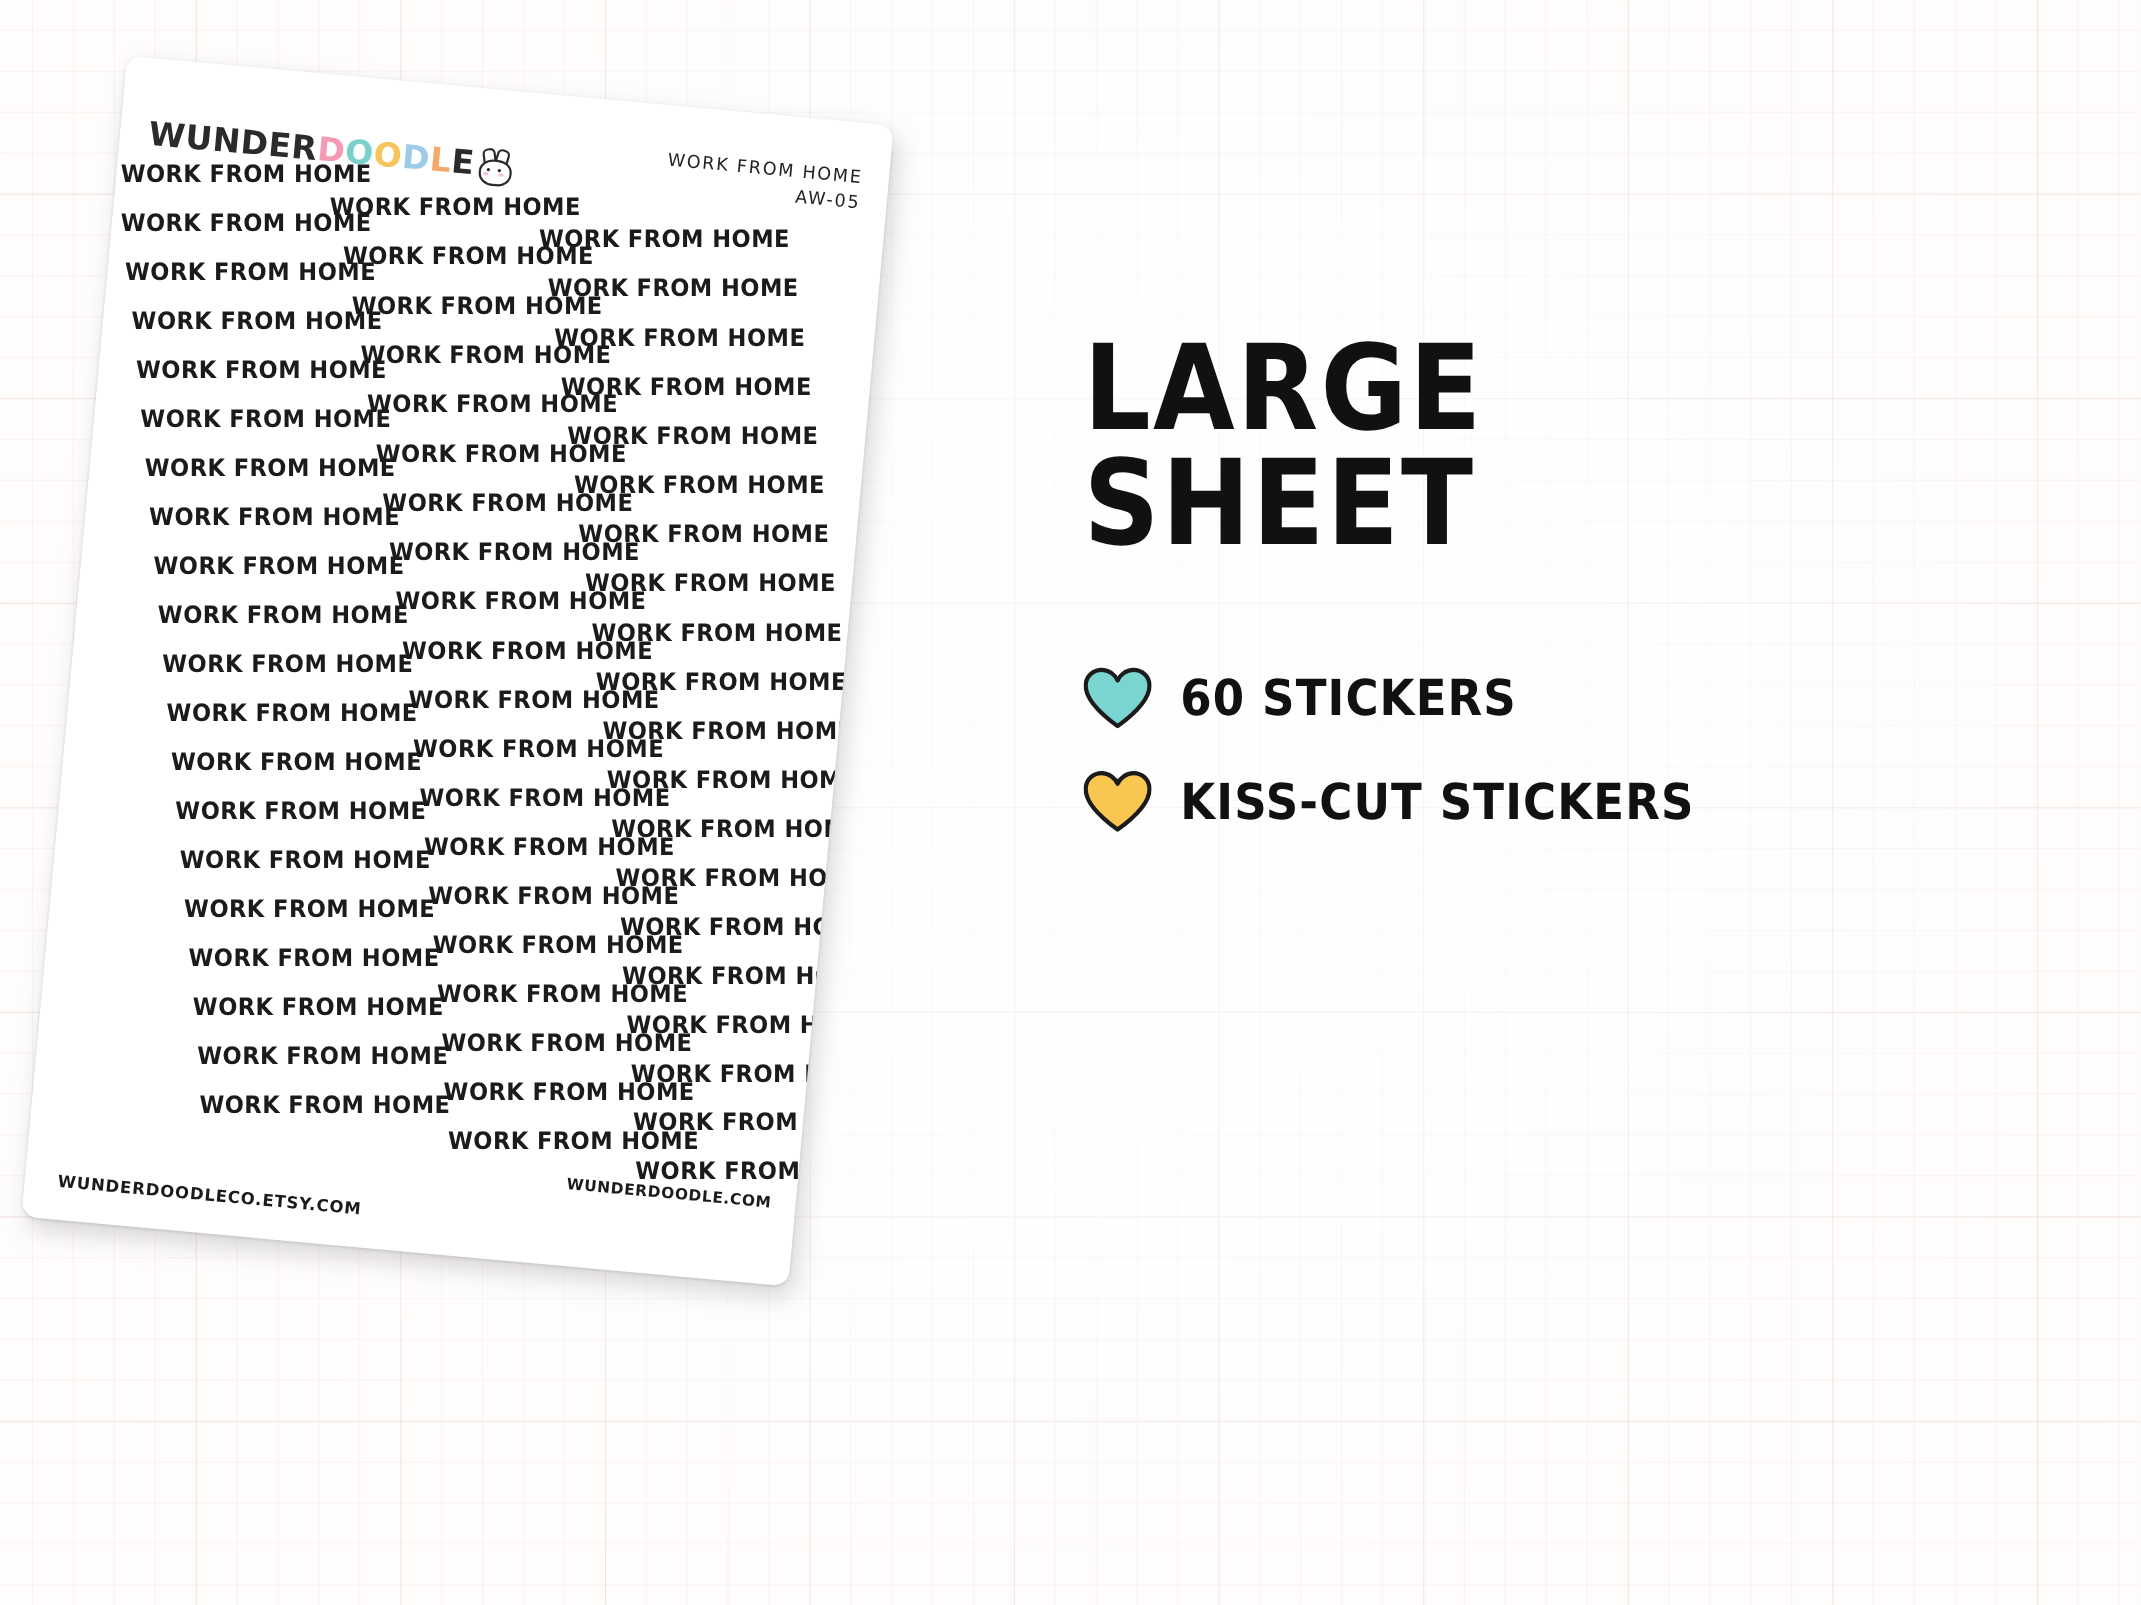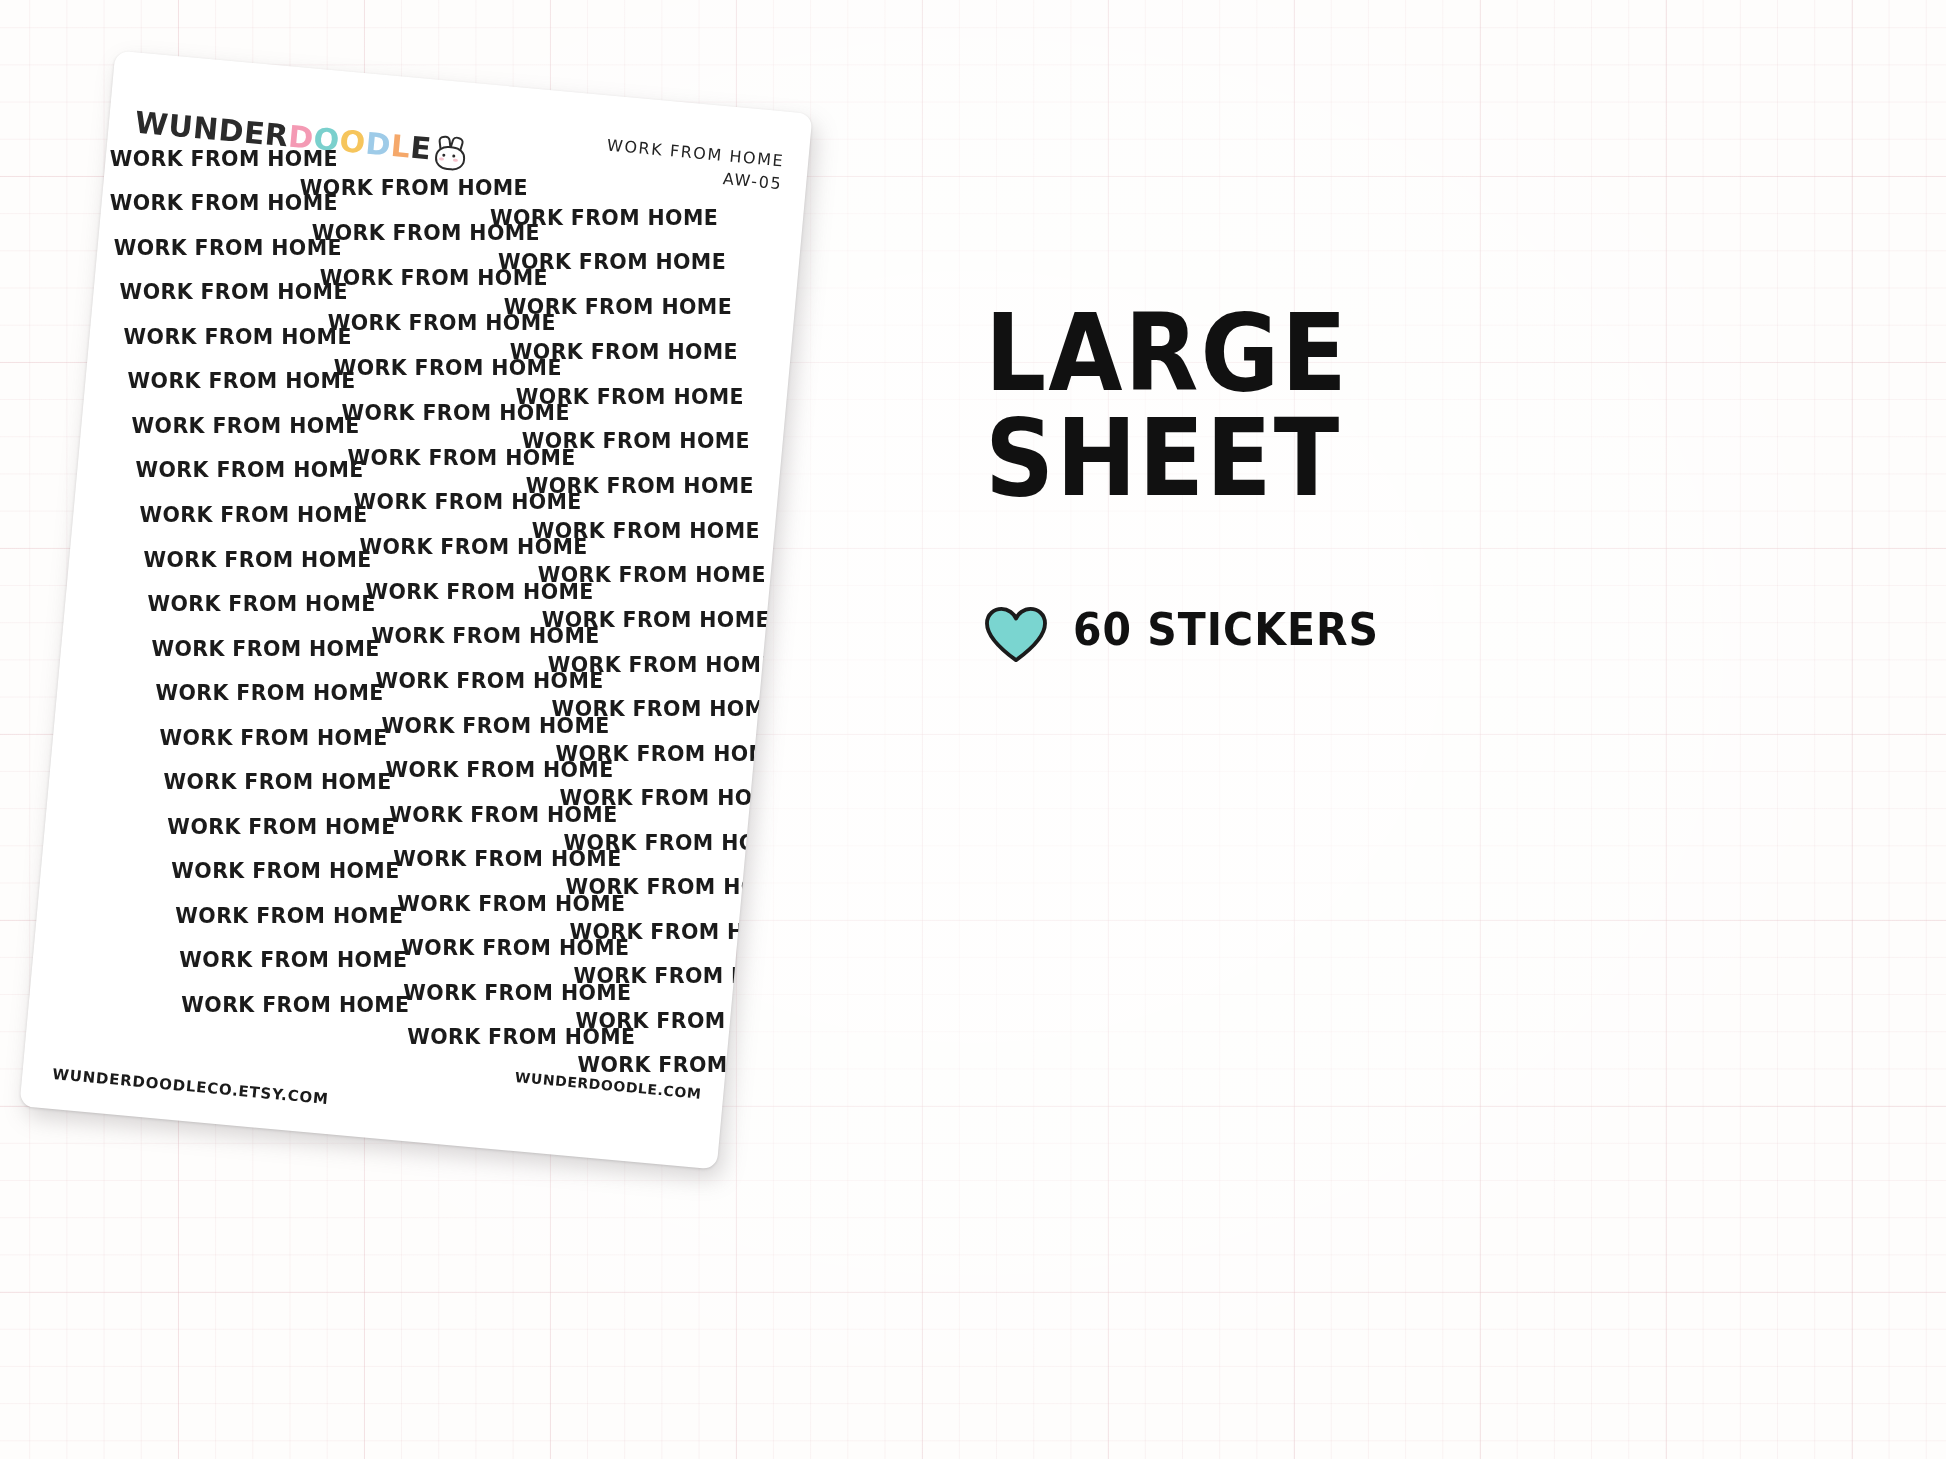--- a/index.html
+++ b/index.html
@@ -195,20 +195,21 @@
     transform: scaleY(1.12);
     transform-origin: left top;
   }
   .headline .l2 { display: block; }
 
   #features {
     margin-top: 118px;
   }
   .feature {
     display: flex;
+    align-items: center;
     margin-bottom: 36px;
   }
   .heart {
     width: 62px;
     height: 58px;
     flex: 0 0 62px;
     margin-right: 26px;
     position: relative;
   }
   .feature-label {
@@ -360,14 +361,20 @@
     <span class="l1">LARGE</span>
     <span class="l2">SHEET</span>
   </div>
   <div id="features">
       <div class="feature">
         <span class="heart"><svg viewBox="0 0 64 60" width="62" height="58">
             <path d="M32 56 C 10 40, 2 28, 2 18 C 2 8, 10 3, 17 3 C 24 3, 30 8, 32 13 C 34 8, 40 3, 47 3 C 54 3, 62 8, 62 18 C 62 28, 54 40, 32 56 Z" fill="#7ad5d0" stroke="#1b1b1b" stroke-width="4" stroke-linejoin="round"></path>
           </svg></span>
         <span class="feature-label">60 STICKERS</span>
       </div>
+      <div class="feature">
+        <span class="heart"><svg viewBox="0 0 64 60" width="62" height="58">
+            <path d="M32 56 C 10 40, 2 28, 2 18 C 2 8, 10 3, 17 3 C 24 3, 30 8, 32 13 C 34 8, 40 3, 47 3 C 54 3, 62 8, 62 18 C 62 28, 54 40, 32 56 Z" fill="#f9c64f" stroke="#1b1b1b" stroke-width="4" stroke-linejoin="round"></path>
+          </svg></span>
+        <span class="feature-label">KISS-CUT STICKERS</span>
+      </div>
     </div>
 </div>
 
 </body></html>

